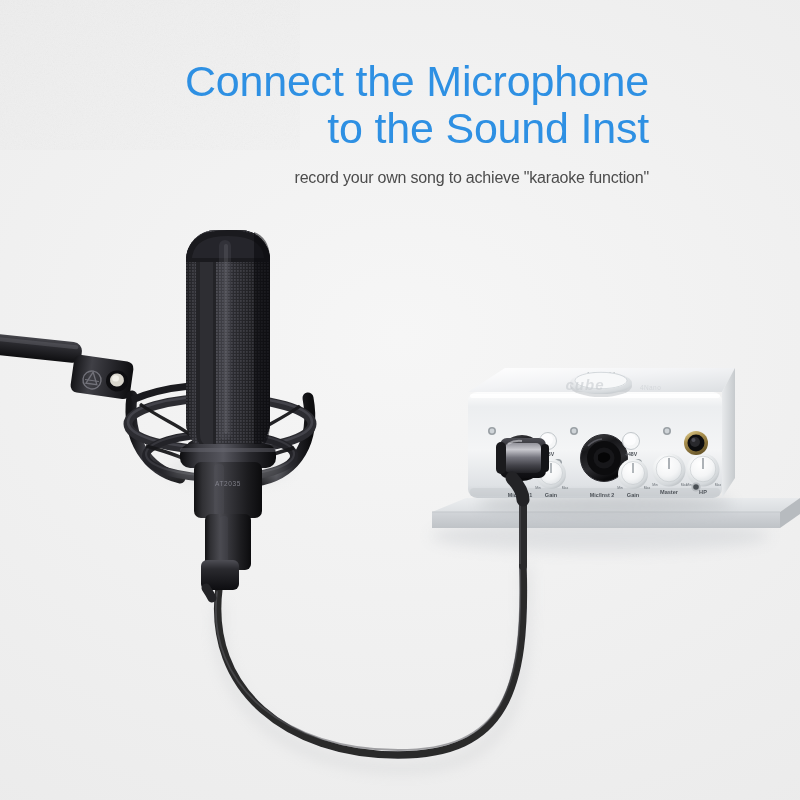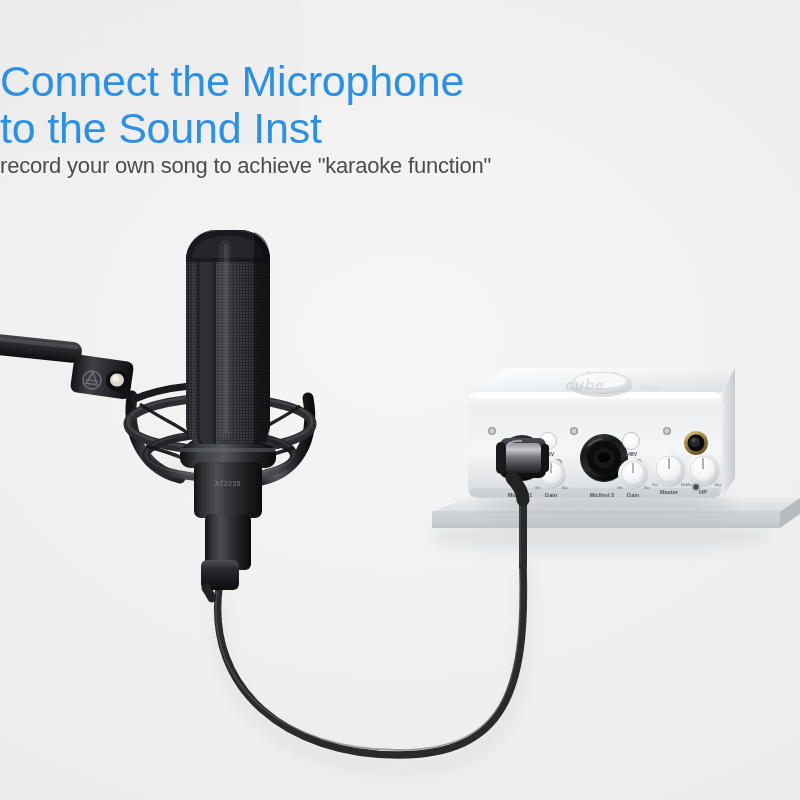--- a/index.html
+++ b/index.html
@@ -22,33 +22,35 @@
     position:absolute; inset:0;
     opacity:.55;
     mix-blend-mode:multiply;
     pointer-events:none;
   }
 
   
   .text-block {
     position:absolute;
     left:0; top:58px; width:693px;
+    text-align:right;
     padding-right:44px;
     z-index:30;
   }
   .headline-line {
     font-size:43px;
     line-height:47px;
     font-weight:400;
     color:#2e90e3;
     letter-spacing:-0.2px;
     white-space:nowrap;
   }
   .subline {
-    font-size:22px;
+    margin-top:12px;
+    font-size:16px;
     line-height:27px;
     color:#4c4c4c;
     font-weight:400;
     letter-spacing:-0.2px;
     white-space:nowrap;
   }
 
   
   #scene {
     position:absolute; inset:0;

